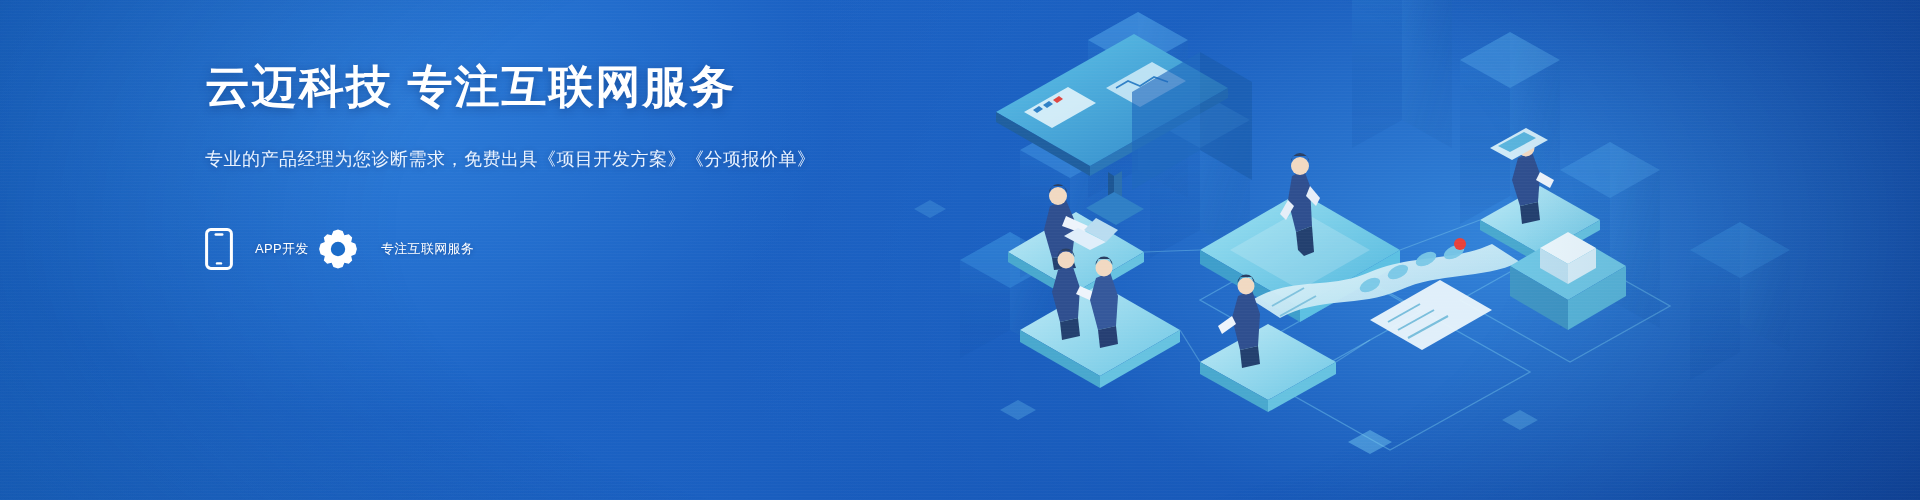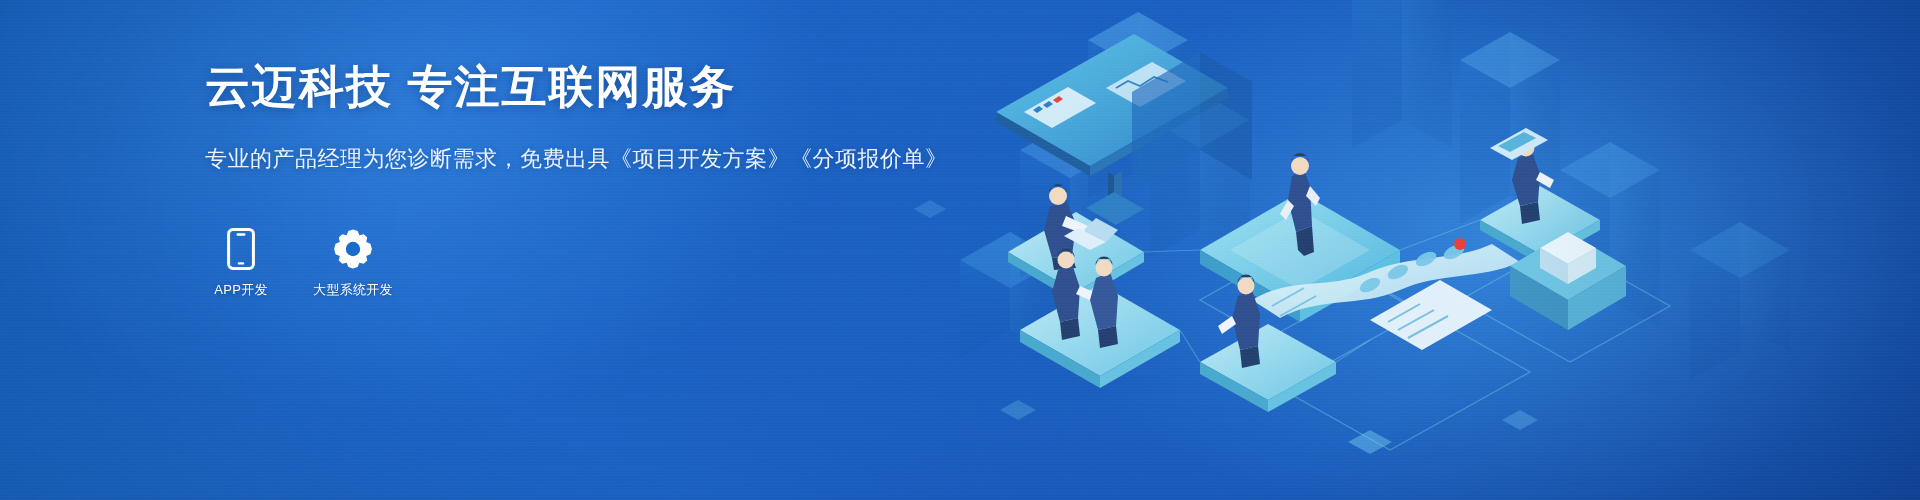--- a/index.html
+++ b/index.html
@@ -37,34 +37,34 @@
     position:absolute; left:205px; top:60px; width:760px;
     color:#ffffff;
   }
   .headline{
     font-size:45px; font-weight:bold; letter-spacing:2px;
     line-height:1.22; white-space:nowrap;
     text-shadow:0 2px 10px rgba(4,30,80,.35);
   }
   .sub{
     margin-top:26px;
-    font-size:22px; line-height:36px; letter-spacing:.5px;
+    font-size:18px; line-height:36px; letter-spacing:.5px;
     color:#eaf3ff;
     text-shadow:0 1px 6px rgba(4,30,80,.30);
   }
   .sub div{ white-space:nowrap; }
 
   
   .services{
     position:absolute; left:205px; top:228px;
     display:flex; align-items:flex-end; gap:40px;
   }
   .svc{
     width:72px;
-    display:flex; flex-direction:column; align-items:center; gap:11px;
+    display:flex; flex-direction:row; align-items:center; gap:22px;
     cursor:pointer;
   }
   .svc .glyph{
     height:42px; width:42px;
     display:flex; align-items:center; justify-content:center;
   }
   .svc .glyph svg{ display:block; }
   .svc .cap{
     font-size:13px; color:#ffffff; white-space:nowrap; letter-spacing:.3px;
     text-shadow:0 1px 4px rgba(4,30,80,.35);
@@ -348,17 +348,17 @@
       <span class="glyph">
         <svg width="42" height="42" viewBox="0 0 42 42">
           <path d="M21 1.5 L25.6 3 L27.4 7.2 L31.8 6.2 L35.2 9.6 L34.2 14 L38.4 15.8
                    L39.9 21 L38.4 26.2 L34.2 28 L35.2 32.4 L31.8 35.8 L27.4 34.8
                    L25.6 39 L21 40.5 L16.4 39 L14.6 34.8 L10.2 35.8 L6.8 32.4
                    L7.8 28 L3.6 26.2 L2.1 21 L3.6 15.8 L7.8 14 L6.8 9.6 L10.2 6.2
                    L14.6 7.2 L16.4 3 Z" fill="#ffffff"></path>
           <circle cx="21" cy="21" r="7.2" fill="#1b6cc9"></circle>
         </svg>
       </span>
-      <span class="cap">大型系统开发</span>
+      <span class="cap">专注互联网服务</span>
     </div>
 
   </div>
 </div>
 
 </body></html>

